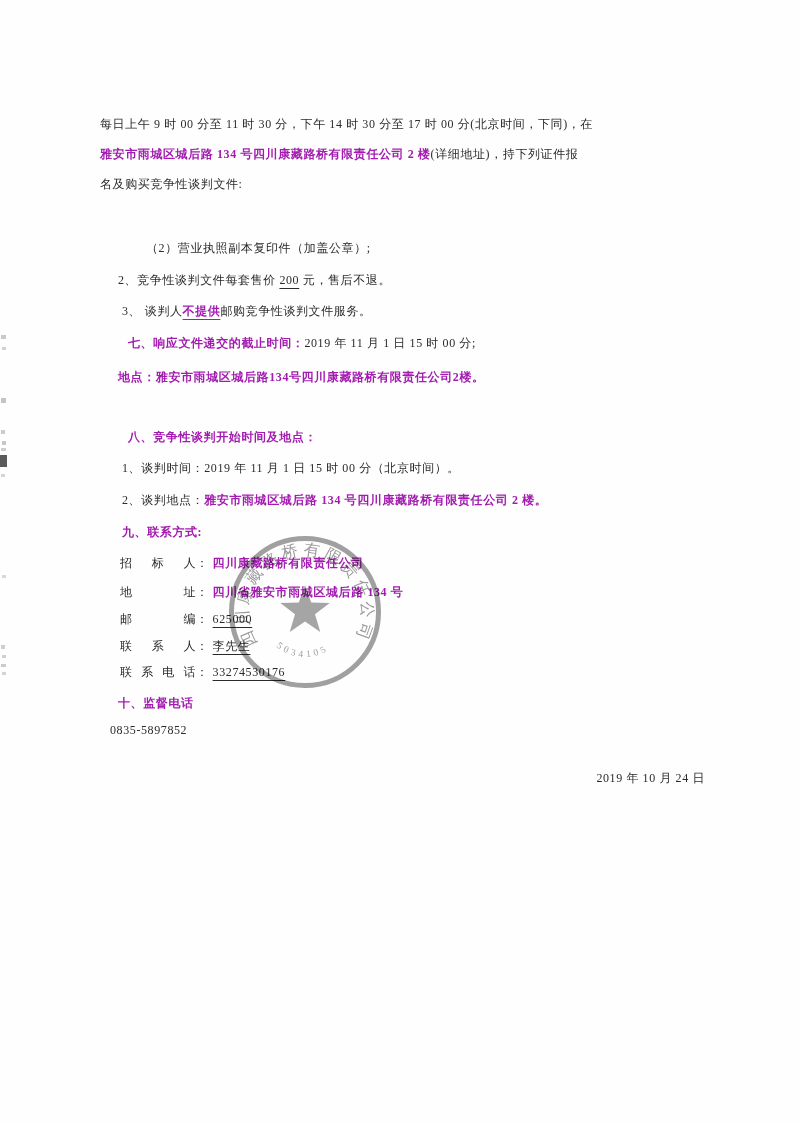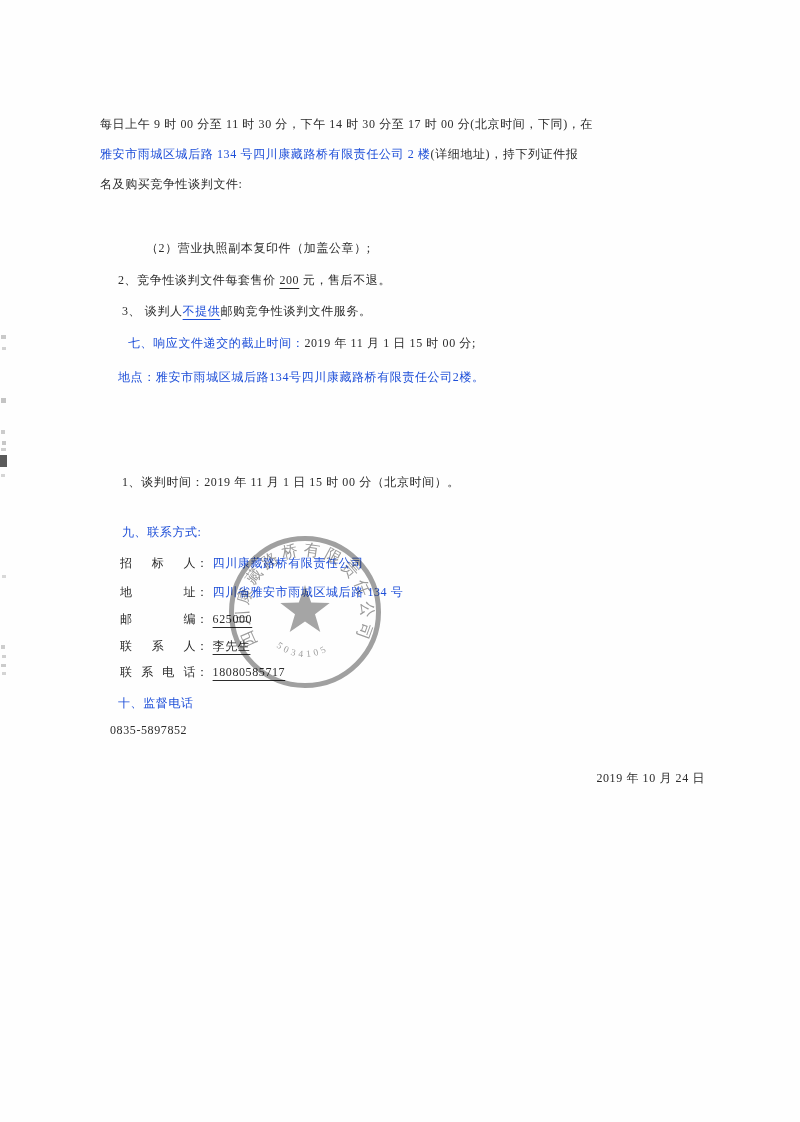--- a/index.html
+++ b/index.html
@@ -12,21 +12,21 @@
     color:#2b2b2b;
   }
   .line{
     position:absolute;
     white-space:nowrap;
     font-size:12px;
     line-height:20px;
     letter-spacing:0.6px;
     color:#2b2b2b;
   }
-  .b{font-weight:normal;color:#1d4ed8;}
+  .b{font-weight:bold;color:#a21caf;}
   .u{text-decoration:underline;text-underline-offset:4px;text-decoration-thickness:1.3px;}
   .clabel{
     display:inline-block;
     width:76px;
     text-align:justify;
     text-align-last:justify;
     vertical-align:bottom;
   }
   .cvalue{margin-left:4px;}
   .date-line{right:95px;text-align:right;}
@@ -65,42 +65,48 @@
     <span>3、 谈判人</span><span class="b u">不提供</span><span>邮购竞争性谈判文件服务。</span>
   </div>
 
   <div class="line" style="left:128px;top:333px;">
     <span class="b">七、响应文件递交的截止时间：</span><span>2019 年 11 月 1 日 15 时 00 分;</span>
   </div>
   <div class="line b" style="left:118px;top:367px;text-align:right;">
     <span>地点：雅安市雨城区城后路134号四川康藏路桥有限责任公司2楼。</span>
   </div>
 
-  <div class="line" style="left:122px;top:472px;">
+  <div class="line b" style="left:128px;top:427px;">
+    <span>八、竞争性谈判开始时间及地点：</span>
+  </div>
+  <div class="line" style="left:122px;top:458px;">
     <span>1、谈判时间：2019 年 11 月 1 日 15 时 00 分（北京时间）。</span>
+  </div>
+  <div class="line" style="left:122px;top:490px;">
+    <span>2、谈判地点：</span><span class="b">雅安市雨城区城后路 134 号四川康藏路桥有限责任公司 2 楼。</span>
   </div>
 
   <div class="line b" style="left:122px;top:522px;">
     <span>九、联系方式:</span>
   </div>
 
   <div class="line" style="left:120px;top:553px;">
     <span class="clabel">招 标 人</span><span>：</span><span class="cvalue b">四川康藏路桥有限责任公司</span>
   </div>
   <div class="line" style="left:120px;top:582px;">
     <span class="clabel">地 址</span><span>：</span><span class="cvalue b">四川省雅安市雨城区城后路 134 号</span>
   </div>
   <div class="line" style="left:120px;top:609px;">
     <span class="clabel">邮 编</span><span>：</span><span class="cvalue u">625000</span>
   </div>
   <div class="line" style="left:120px;top:636px;">
     <span class="clabel">联 系 人</span><span>：</span><span class="cvalue u">李先生</span>
   </div>
   <div class="line" style="left:120px;top:662px;">
-    <span class="clabel">联系电话</span><span>：</span><span class="cvalue u">18080585717</span>
+    <span class="clabel">联系电话</span><span>：</span><span class="cvalue u">33274530176</span>
   </div>
 
   <div class="line b" style="left:118px;top:693px;">
     <span>十、监督电话</span>
   </div>
   <div class="line" style="left:110px;top:720px;">
     <span>0835-5897852</span>
   </div>
 
   <div class="line date-line" style="top:768px;">

